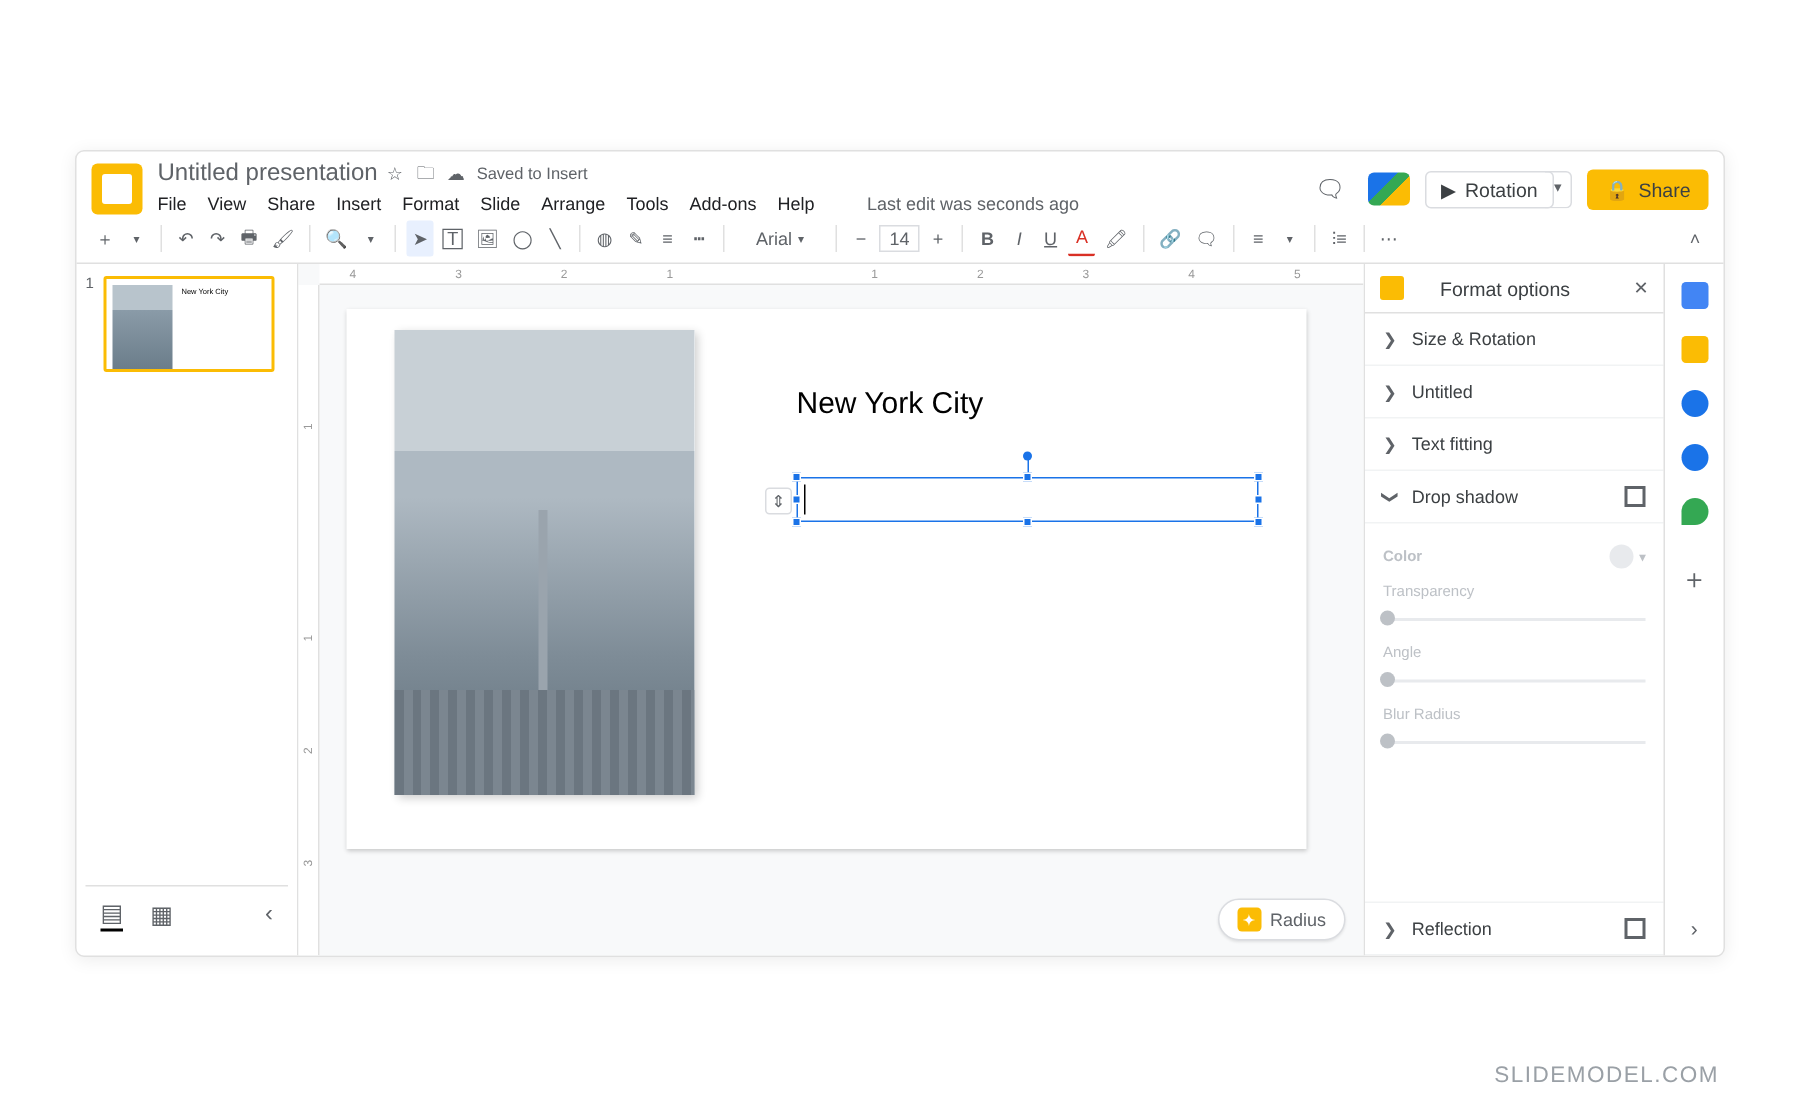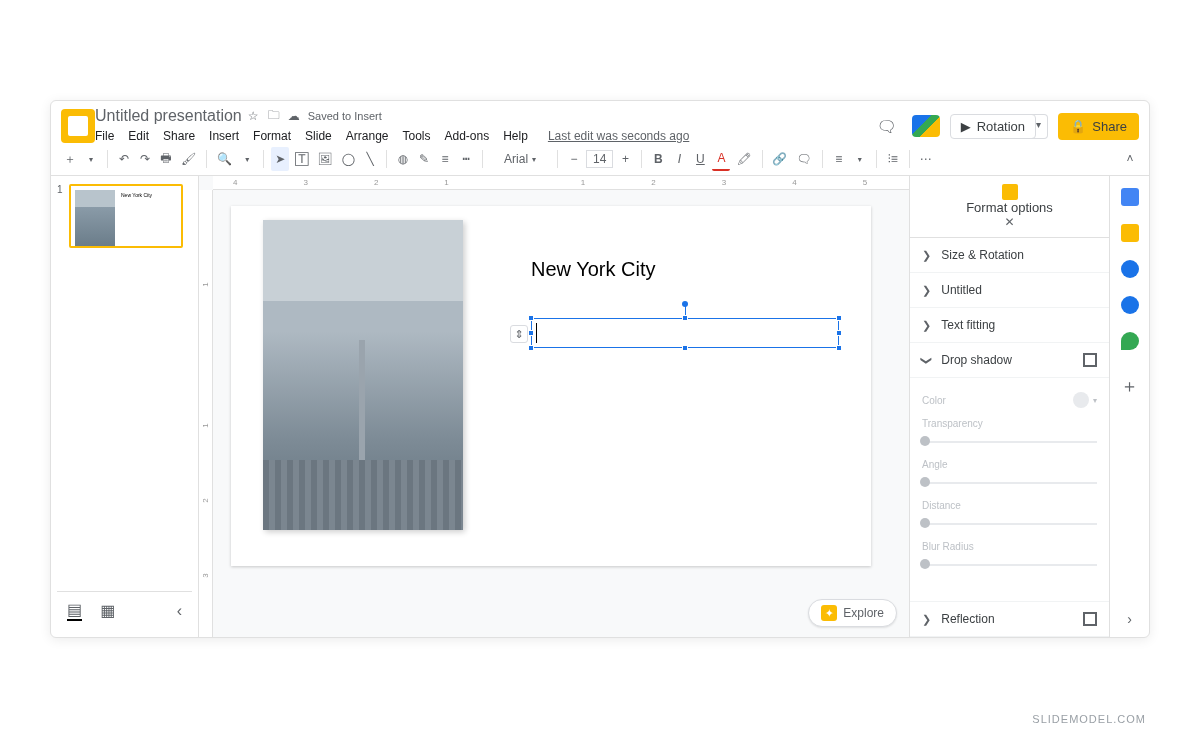--- a/index.html
+++ b/index.html
@@ -1,28 +1,28 @@
 <!DOCTYPE html>
 <html><head>
 <meta charset="utf-8">
 <style>
 * { box-sizing: border-box; margin: 0; padding: 0; font-family: Arial, sans-serif; }
 body { background: #fff; width: 1200px; height: 743px; overflow: hidden; position: relative; }
 .app-shell { position: absolute; top: 100px; left: 50px; width: 1100px; height: 538px; background: #fff; border: 1px solid #e0e0e0; border-radius: 6px; box-shadow: 0 2px 12px rgba(0,0,0,0.08); display: flex; flex-direction: column; }
-.header { display: flex; align-items: flex-start; padding: 6px 10px 0 10px; }
+.header { display: flex; align-items: flex-start; padding: 6px 10px 0 10px; gap: 10px; }
 .app-icon { width: 34px; height: 34px; background: #fbbc04; border-radius: 4px; position: relative; margin-top: 2px; }
 .app-icon::after { content: ''; position: absolute; left: 7px; top: 7px; width: 20px; height: 20px; background: #fff; border-radius: 2px; }
 .header-main { flex: 1; }
 .title-row { display: flex; align-items: center; gap: 6px; font-size: 16px; color: #5f6368; }
 .title-row .title { color: #5f6368; font-size: 16px; }
 .star-icon, .move-icon, .cloud-icon { width: 14px; height: 14px; color: #5f6368; font-size: 12px; display: inline-flex; align-items: center; }
 .drive-status { font-size: 11px; color: #5f6368; }
 .menubar { display: flex; gap: 14px; font-size: 12px; color: #202124; margin-top: 4px; }
 .menubar span { cursor: pointer; }
-.last-edit { color: #5f6368; text-decoration: underline; margin-left: 6px; }
+.last-edit { color: #5f6368; margin-left: 21px; }
 .header-actions { display: flex; gap: 10px; align-items: center; padding-top: 4px; }
 .icon-btn { width: 30px; height: 30px; display:flex; align-items:center; justify-content:center; color:#5f6368; font-size:16px; cursor:pointer; border-radius:50%; }
 .meet-icon { width: 28px; height: 22px; background: linear-gradient(135deg,#1a73e8 40%,#34a853 40%,#34a853 60%, #fbbc04 60%); border-radius:4px; }
 .slideshow-btn { display:flex; align-items:center; gap:6px; border:1px solid #dadce0; border-radius:4px; padding: 4px 10px; font-size:13px; color:#3c4043; cursor:pointer; }
 .slideshow-caret { border:1px solid #dadce0; border-left:none; border-radius:0 4px 4px 0; padding:4px 6px; font-size:10px; color:#5f6368; margin-left:-6px; cursor:pointer; }
 .share-btn { background:#fbbc04; border-radius:4px; padding:6px 12px; font-size:13px; font-weight:500; color:#3c4043; display:flex; align-items:center; gap:6px; cursor:pointer;}
 .toolbar { display:flex; align-items:center; padding: 4px 10px; border-bottom:1px solid #e0e0e0; gap:3px; font-size:12px; color:#5f6368; }
 .tb-item { min-width:18px; height:24px; display:flex; align-items:center; justify-content:center; cursor:pointer; border-radius:2px; padding:0 3px; }
 .tb-sep { width:1px; height:18px; background:#e0e0e0; margin:0 4px; }
 .tb-item.sel { background:#e8f0fe; }
@@ -52,61 +52,61 @@
 .sh.tl{left:-4px;top:-4px}.sh.tm{left:50%;top:-4px;margin-left:-3px}.sh.tr{right:-4px;top:-4px}
 .sh.ml{left:-4px;top:50%;margin-top:-3px}.sh.mr{right:-4px;top:50%;margin-top:-3px}
 .sh.bl{left:-4px;bottom:-4px}.sh.bm{left:50%;bottom:-4px;margin-left:-3px}.sh.br{right:-4px;bottom:-4px}
 .rot-handle { position:absolute; left:50%; top:-18px; width:6px; height:6px; background:#1a73e8; border-radius:50%; margin-left:-3px; }
 .rot-line { position:absolute; left:50%; top:-14px; width:1px; height:10px; background:#1a73e8; }
 .cursor-bar { position:absolute; left:4px; top:4px; width:1px; height:20px; background:#000; }
 .move-grip { position:absolute; left:-22px; top:6px; width:18px; height:18px; border:1px solid #dadce0; border-radius:3px; background:#fff; display:flex; align-items:center; justify-content:center; font-size:11px; color:#5f6368;}
 .explore-btn { position:absolute; right:12px; bottom:10px; background:#fff; border:1px solid #dadce0; border-radius:16px; padding:5px 12px; font-size:12px; color:#5f6368; display:flex; align-items:center; gap:6px; cursor:pointer; box-shadow:0 1px 2px rgba(0,0,0,.1);}
 .explore-btn .exp-ico { width:16px; height:16px; background:#fbbc04; border-radius:3px; display:flex; align-items:center; justify-content:center; color:#fff; font-size:11px;}
 .panel { width:200px; border-left:1px solid #e0e0e0; background:#fff; display:flex; flex-direction:column; font-size:12px; color:#3c4043; }
-.panel-h { display:flex; align-items:center; gap:0; padding:8px 10px; border-bottom:1px solid #e0e0e0;flex-direction:column;}
+.panel-h { display:flex; align-items:center; gap:24px; padding:8px 10px; border-bottom:1px solid #e0e0e0;}
 .panel-h .pi { width:16px; height:16px; background:#fbbc04; border-radius:2px; }
 .panel-h .pt { font-weight:500; font-size:13px; flex:1;}
 .panel-h .px { cursor:pointer; color:#5f6368;}
 .panel-sec { display:flex; align-items:center; padding:10px 12px; border-bottom:1px solid #f1f3f4; cursor:pointer; gap:10px;}
 .panel-sec.open .chev { transform:rotate(90deg); }
 .chev { font-size:11px; color:#5f6368; }
 .chk { width:14px; height:14px; border:2px solid #5f6368; margin-left:auto; }
 .dropshadow-body { padding:4px 12px 10px 12px; }
 .ds-row { margin-top:10px; }
 .ds-label { font-size:10px; color:#bdc1c6; }
-.ds-color { display:flex; align-items:center; gap:4px; margin-top:10px;}
+.ds-color { display:flex; align-items:center; gap:4px; margin-top:10px;font-weight:bold;}
 .ds-color-sw { width:16px; height:16px; background:#e8eaed; border-radius:50%; margin-left:auto;}
 .slider { position:relative; height:16px; margin-top:4px;}
 .slider::before { content:''; position:absolute; left:0; right:0; top:50%; height:2px; background:#e8eaed; }
 .slider-knob { position:absolute; left:0; top:50%; width:10px; height:10px; background:#bdc1c6; border-radius:50%; transform:translate(-2px,-50%);}
 .side-rail { width:40px; border-left:1px solid #e0e0e0; display:flex; flex-direction:column; align-items:center; gap:18px; padding-top:12px;}
 .rail-ico { width:18px; height:18px; border-radius:3px; cursor:pointer; }
 .rail-cal{ background:#4285f4;} .rail-keep{background:#fbbc04;} .rail-tasks{background:#1a73e8; border-radius:50%;} .rail-contacts{background:#1a73e8; border-radius:50%;} .rail-maps{background:#34a853; border-radius:50% 50% 50% 0;}
 .rail-plus { font-size:18px; color:#5f6368; cursor:pointer; margin-top:6px;}
 .rail-chev { margin-top:auto; font-size:14px; color:#5f6368; cursor:pointer; margin-bottom:10px;}
-.watermark { position:absolute; bottom:18px; right:54px; font-size:11px; letter-spacing:1px; color:#9aa0a6; }
+.watermark { position:absolute; bottom:18px; right:54px; font-size:15px; letter-spacing:1px; color:#9aa0a6; }
 </style>
 </head>
 <body>
 
 <div class="app-shell">
 
   <div class="header">
     <div class="app-icon"></div>
     <div class="header-main">
       <div class="title-row">
         <span class="title">Untitled presentation</span>
         <span class="star-icon">☆</span>
         <span class="move-icon">🗀</span>
         <span class="cloud-icon">☁</span>
         <span class="drive-status">Saved to Insert</span>
       </div>
       <div class="menubar">
         <span>File</span>
-        <span>Edit</span>
+        <span>View</span>
         <span>Share</span>
         <span>Insert</span>
         <span>Format</span>
         <span>Slide</span>
         <span>Arrange</span>
         <span>Tools</span>
         <span>Add-ons</span>
         <span>Help</span>
         <span class="last-edit">Last edit was seconds ago</span>
       </div>
@@ -236,21 +236,21 @@
           <div class="sh bl"></div>
           <div class="sh bm"></div>
           <div class="sh br"></div>
           <div class="cursor-bar"></div>
           <div class="move-grip">⇕</div>
         </div>
       </div>
 
       <div class="explore-btn">
         <span class="exp-ico">✦</span>
-        <span>Explore</span>
+        <span>Radius</span>
       </div>
     </div>
 
     <div class="panel">
       <div class="panel-h">
         <div class="pi"></div>
         <div class="pt">Format options</div>
         <div class="px">✕</div>
       </div>
       <div class="panel-sec">
@@ -282,26 +282,20 @@
               <div class="slider-knob"></div>
             </div>
           </div>
         <div class="ds-row">
             <div class="ds-label">Angle</div>
             <div class="slider">
               <div class="slider-knob"></div>
             </div>
           </div>
         <div class="ds-row">
-            <div class="ds-label">Distance</div>
-            <div class="slider">
-              <div class="slider-knob"></div>
-            </div>
-          </div>
-        <div class="ds-row">
             <div class="ds-label">Blur Radius</div>
             <div class="slider">
               <div class="slider-knob"></div>
             </div>
           </div>
       </div>
       <div class="panel-sec" style="margin-top:auto;border-top:1px solid #f1f3f4;">
         <span class="chev">❯</span>
         <span>Reflection</span>
         <span class="chk"></span>

